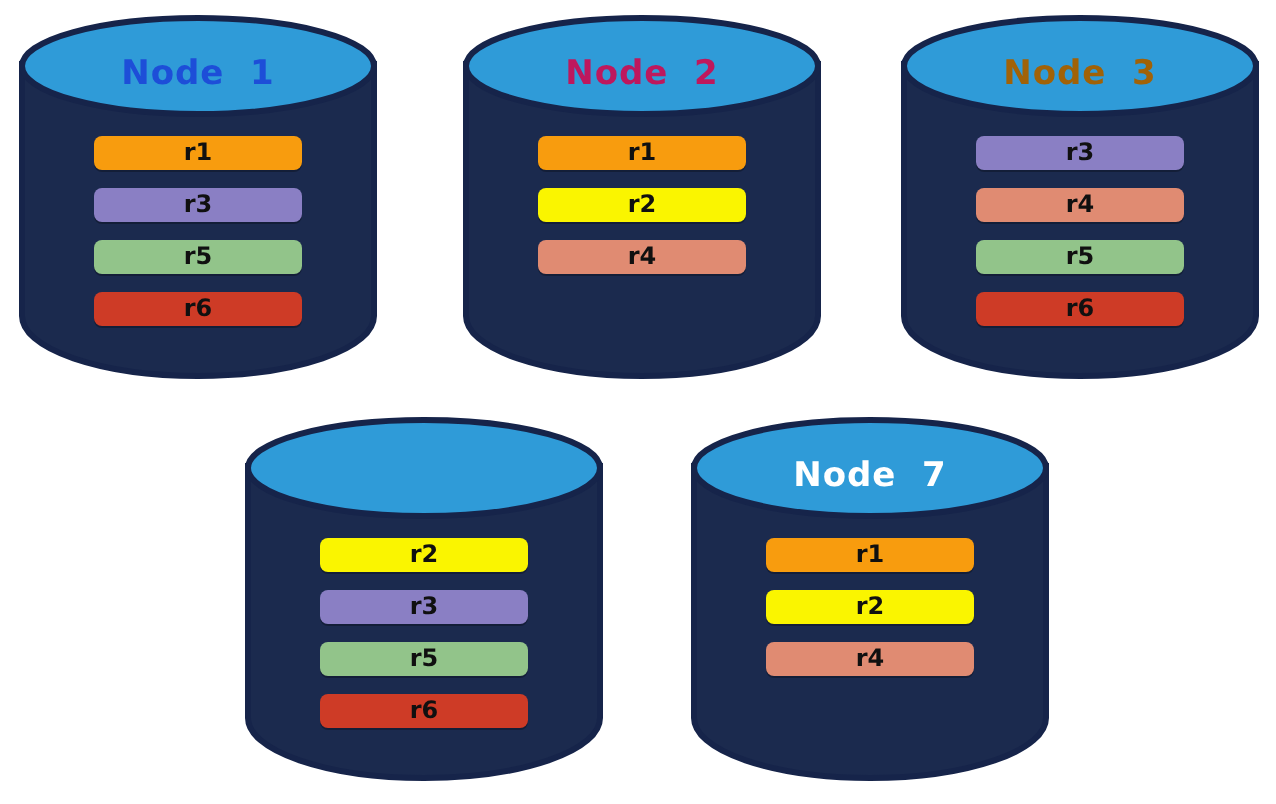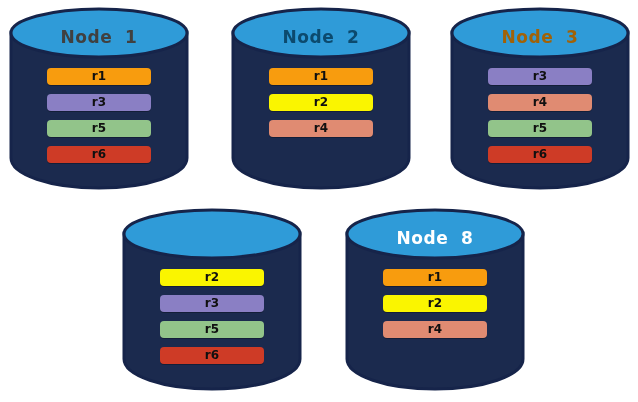--- a/index.html
+++ b/index.html
@@ -69,42 +69,42 @@
 </style>
 </head>
 <body>
 
 <div id="canvas" style="background: rgb(255, 255, 255);">
     <div class="node" style="left: 8px; top: 6px;">
       <svg class="node-svg" viewBox="0 0 182 185">
         <path d="M3,26 L3,152 A88,30 0 0 0 179,152 L179,26 Z" fill="#1B2A4E" stroke="#16244A" stroke-width="3"></path>
         <ellipse cx="91" cy="27" rx="88" ry="24" fill="#2F9BD8" stroke="#16244A" stroke-width="3"></ellipse>
       </svg>
-      <div class="node-title" style="color: #404040;">Node  1</div>
+      <div class="node-title" style="color: #1d4ed8;">Node  1</div>
       <div class="shards">
         <div class="shard" style="background: rgb(248, 156, 14);">
           <span class="shard-label" style="color: rgb(16, 16, 16);">r1</span>
         </div>
         <div class="shard" style="background: rgb(138, 127, 196);">
           <span class="shard-label" style="color: rgb(16, 16, 16);">r3</span>
         </div>
         <div class="shard" style="background: rgb(146, 196, 138);">
           <span class="shard-label" style="color: rgb(16, 16, 16);">r5</span>
         </div>
         <div class="shard" style="background: rgb(206, 59, 38);">
           <span class="shard-label" style="color: rgb(16, 16, 16);">r6</span>
         </div>
       </div>
     </div>
     <div class="node" style="left: 230px; top: 6px;">
       <svg class="node-svg" viewBox="0 0 182 185">
         <path d="M3,26 L3,152 A88,30 0 0 0 179,152 L179,26 Z" fill="#1B2A4E" stroke="#16244A" stroke-width="3"></path>
         <ellipse cx="91" cy="27" rx="88" ry="24" fill="#2F9BD8" stroke="#16244A" stroke-width="3"></ellipse>
       </svg>
-      <div class="node-title" style="color: #0c4a6e;">Node  2</div>
+      <div class="node-title" style="color: #be185d;">Node  2</div>
       <div class="shards">
         <div class="shard" style="background: rgb(248, 156, 14);">
           <span class="shard-label" style="color: rgb(16, 16, 16);">r1</span>
         </div>
         <div class="shard" style="background: rgb(250, 245, 0);">
           <span class="shard-label" style="color: rgb(16, 16, 16);">r2</span>
         </div>
         <div class="shard" style="background: rgb(224, 139, 114);">
           <span class="shard-label" style="color: rgb(16, 16, 16);">r4</span>
         </div>
@@ -149,21 +149,21 @@
         <div class="shard" style="background: rgb(206, 59, 38);">
           <span class="shard-label" style="color: rgb(16, 16, 16);">r6</span>
         </div>
       </div>
     </div>
     <div class="node" style="left: 344px; top: 207px;">
       <svg class="node-svg" viewBox="0 0 182 185">
         <path d="M3,26 L3,152 A88,30 0 0 0 179,152 L179,26 Z" fill="#1B2A4E" stroke="#16244A" stroke-width="3"></path>
         <ellipse cx="91" cy="27" rx="88" ry="24" fill="#2F9BD8" stroke="#16244A" stroke-width="3"></ellipse>
       </svg>
-      <div class="node-title" style="color: rgb(255, 255, 255);">Node  8</div>
+      <div class="node-title" style="color: rgb(255, 255, 255);">Node  7</div>
       <div class="shards">
         <div class="shard" style="background: rgb(248, 156, 14);">
           <span class="shard-label" style="color: rgb(16, 16, 16);">r1</span>
         </div>
         <div class="shard" style="background: rgb(250, 245, 0);">
           <span class="shard-label" style="color: rgb(16, 16, 16);">r2</span>
         </div>
         <div class="shard" style="background: rgb(224, 139, 114);">
           <span class="shard-label" style="color: rgb(16, 16, 16);">r4</span>
         </div>

